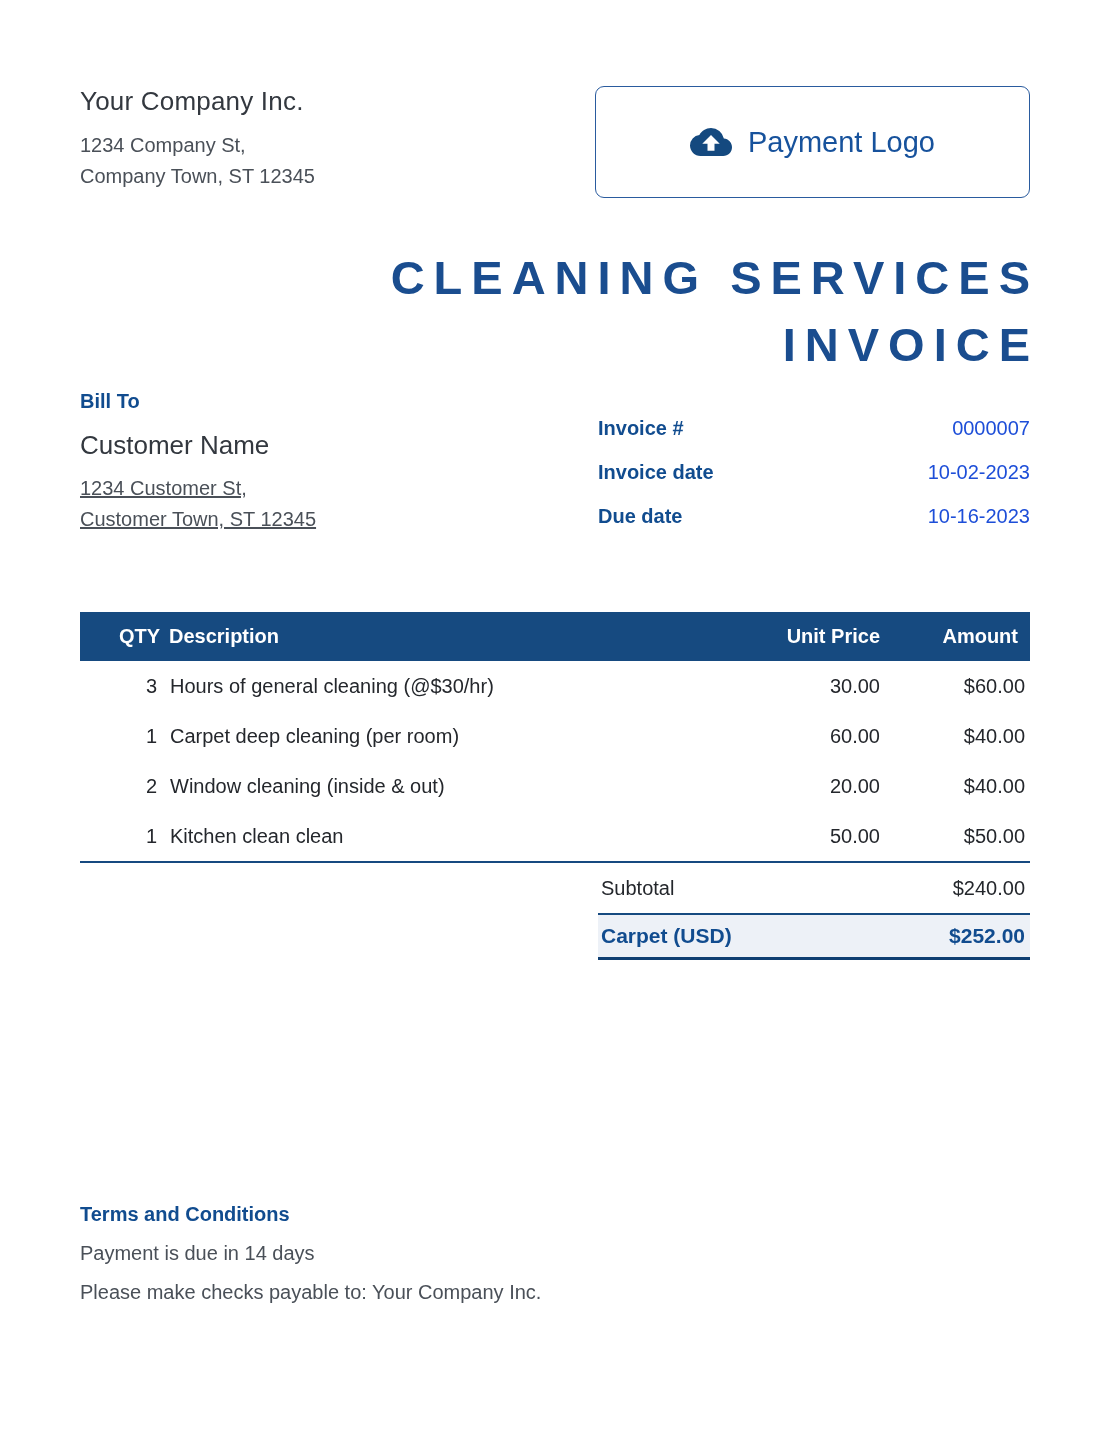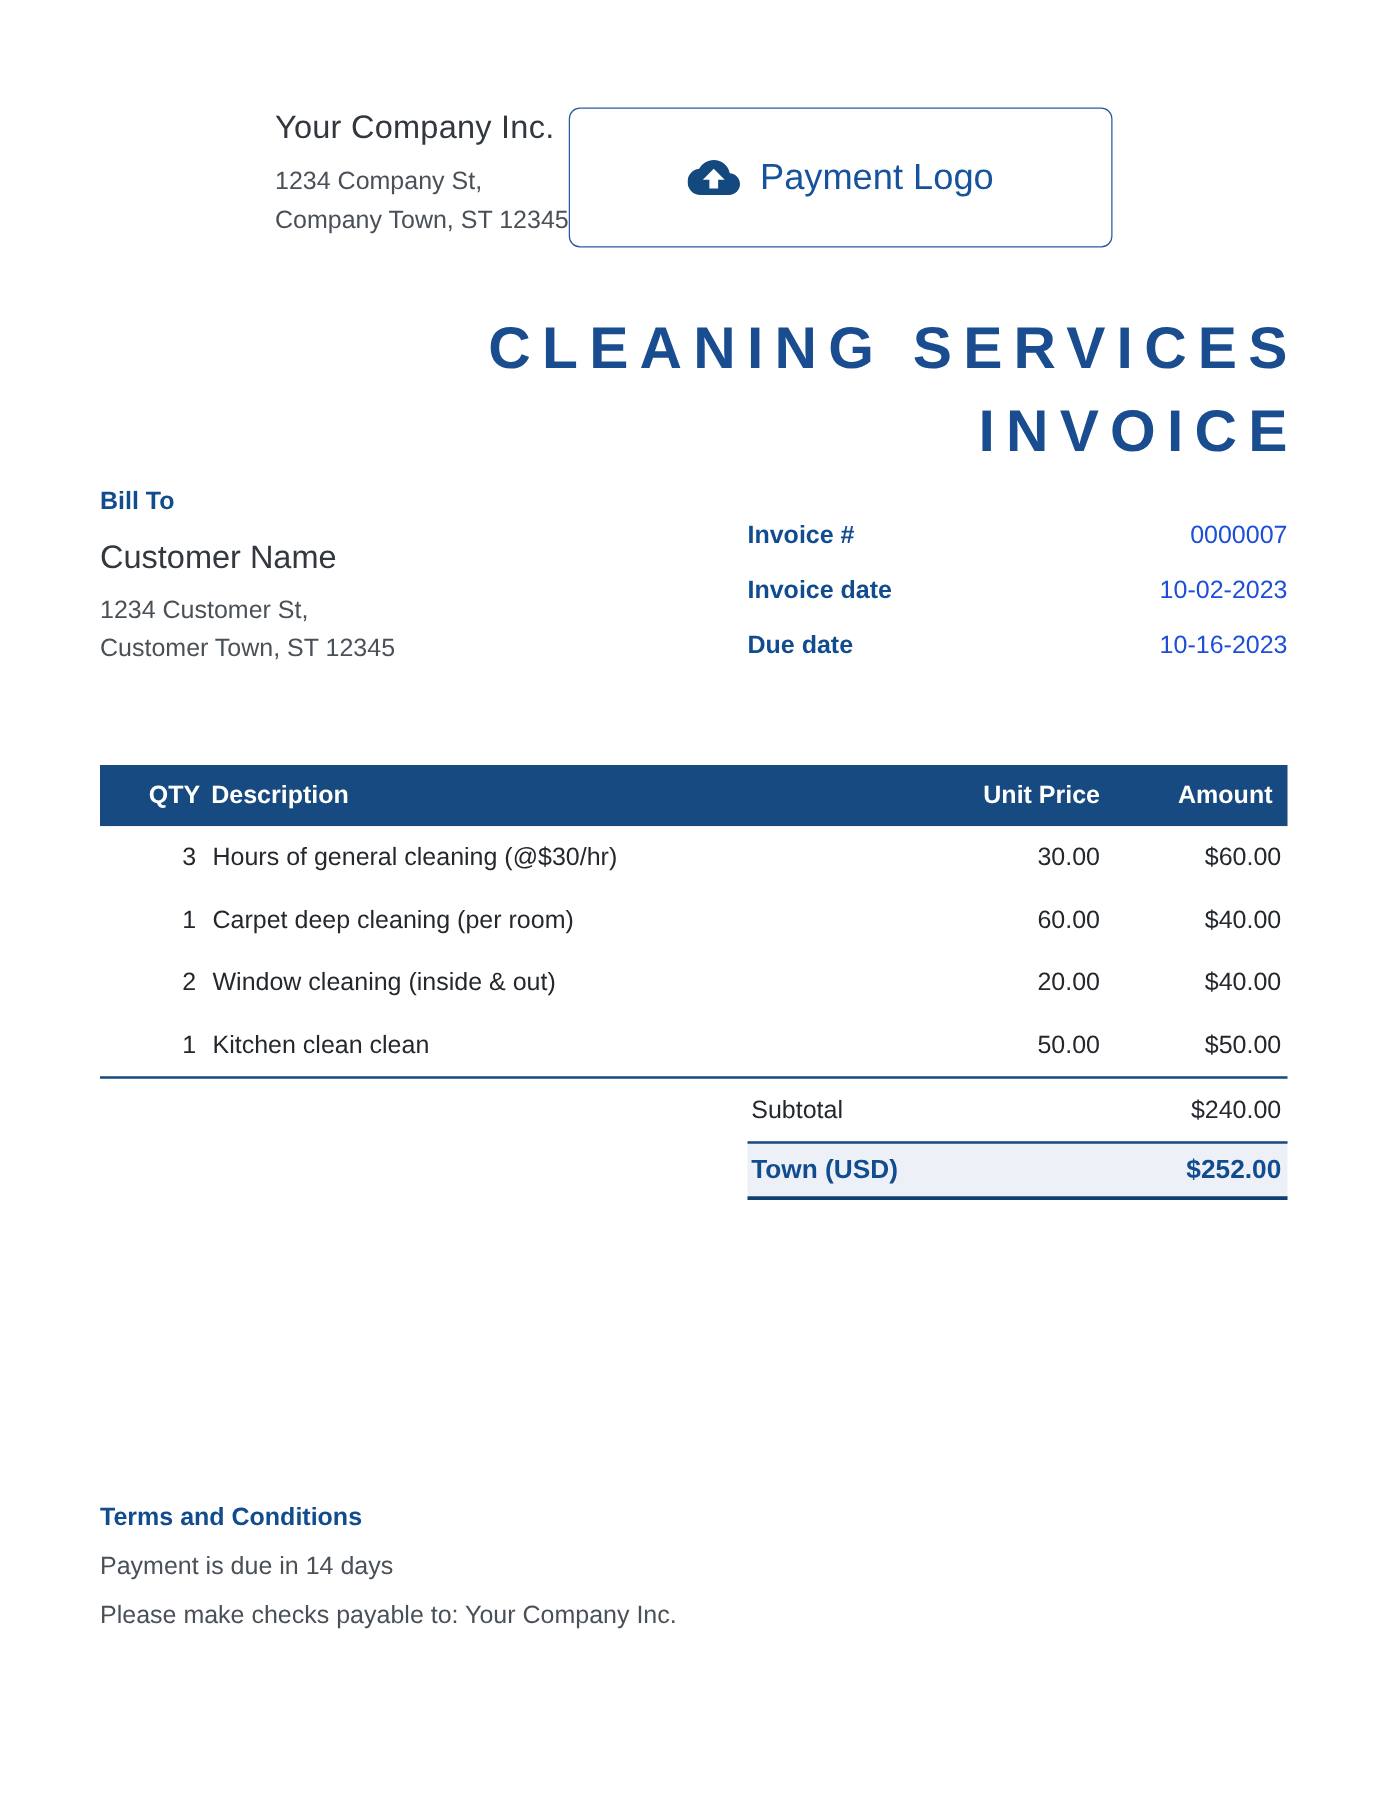--- a/index.html
+++ b/index.html
@@ -4,21 +4,21 @@
 <style>
   * { margin:0; padding:0; box-sizing:border-box; }
   html,body { background:#ffffff; }
   body { font-family:"Liberation Sans", "DejaVu Sans", sans-serif; }
   .page {
     width:1110px; height:1436px; background:#ffffff;
     overflow:hidden; position:relative; margin:0 auto;
   }
 
   
-  .header-row { display:flex; justify-content:center; align-items:flex-start; padding:86px 80px 0 80px; }
+  .header-row { display:flex; justify-content:space-between; align-items:flex-start; padding:86px 80px 0 80px; }
   .company-name { font-size:26px; color:#33383f; letter-spacing:0.2px; }
   .company-address { margin-top:13px; font-size:20px; line-height:31px; color:#4a5058; }
 
   .upload-box {
     width:435px; height:112px; border:1.5px solid #2a5b9e; border-radius:9px;
     display:flex; align-items:center; justify-content:center; gap:16px;
     cursor:pointer; background:#ffffff;
   }
   .upload-box .cloud { width:42px; height:42px; flex:0 0 auto; }
   .upload-box .cloud svg { width:100%; height:100%; fill:#14497f; }
@@ -27,21 +27,21 @@
   
   .doc-title { margin-top:46px; padding:0 80px; text-align:right; color:#1a4d8f; }
   .doc-title div {
     font-size:47px; font-weight:bold; letter-spacing:9px; margin-right:-9px; line-height:67px;
   }
 
   
   .info-row { display:flex; justify-content:space-between; padding:0 80px; margin-top:12px; }
   .billto-label { font-size:20px; font-weight:bold; color:#114c8f; }
   .customer-name { margin-top:17px; font-size:26px; color:#33383f; }
-  .customer-address { margin-top:12px; font-size:20px; line-height:31px; color:#4a5058; }
+  .customer-address { margin-top:12px; font-size:20px; line-height:31px; color:#4a5058;text-decoration:underline; }
 
   .meta-col { width:432px; margin-top:16px; }
   .meta-row { display:flex; align-items:center; height:44px; }
   .meta-label { flex:1; text-align:left; font-size:20px; font-weight:bold; color:#114c8f; }
   .meta-value { width:185px; text-align:right; font-size:20px; color:#1d4ed8; }
 
   
   .items { margin:74px 80px 0 80px; }
   .tgrid { display:grid; grid-template-columns:65px 1fr 140px 150px; align-items:center;padding-left:24px; }
   .thead { background:#164a80; color:#ffffff; font-weight:bold; font-size:20px; height:49px; }
@@ -158,21 +158,21 @@
     </div>
   </div>
 
   <div class="totals-wrap">
     <div class="totals">
       <div class="total-line">
         <span>Subtotal</span>
         <span>$240.00</span>
       </div>
       <div class="grand-total">
-        <span>Town (USD)</span>
+        <span>Carpet (USD)</span>
         <span>$252.00</span>
       </div>
     </div>
   </div>
 
   <div class="terms">
     <div class="terms-heading">Terms and Conditions</div>
     <div class="terms-line">Payment is due in 14 days</div>
     <div class="terms-line">Please make checks payable to: Your Company Inc.</div>
   </div>

